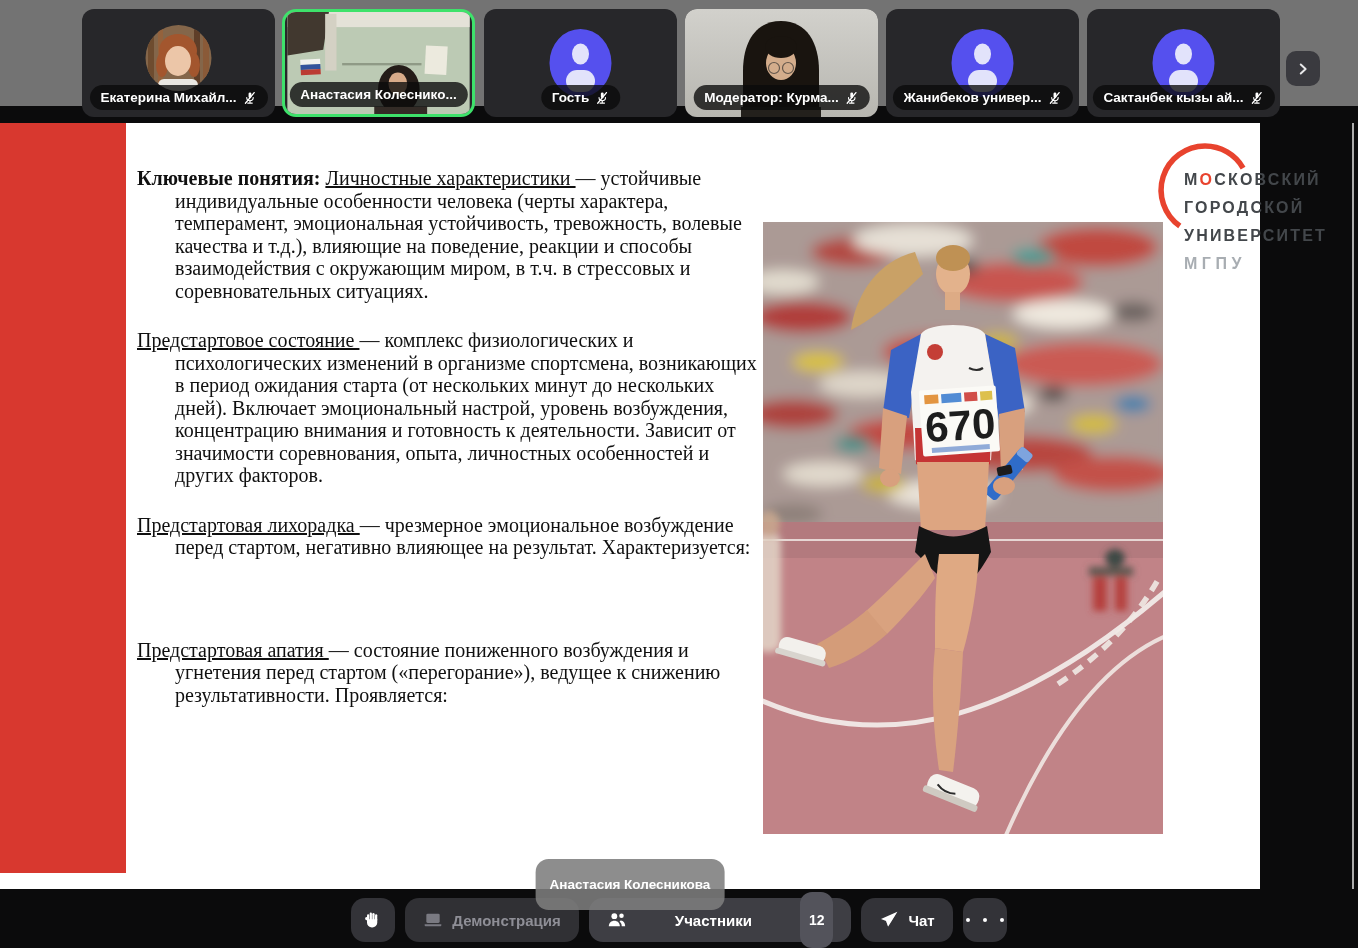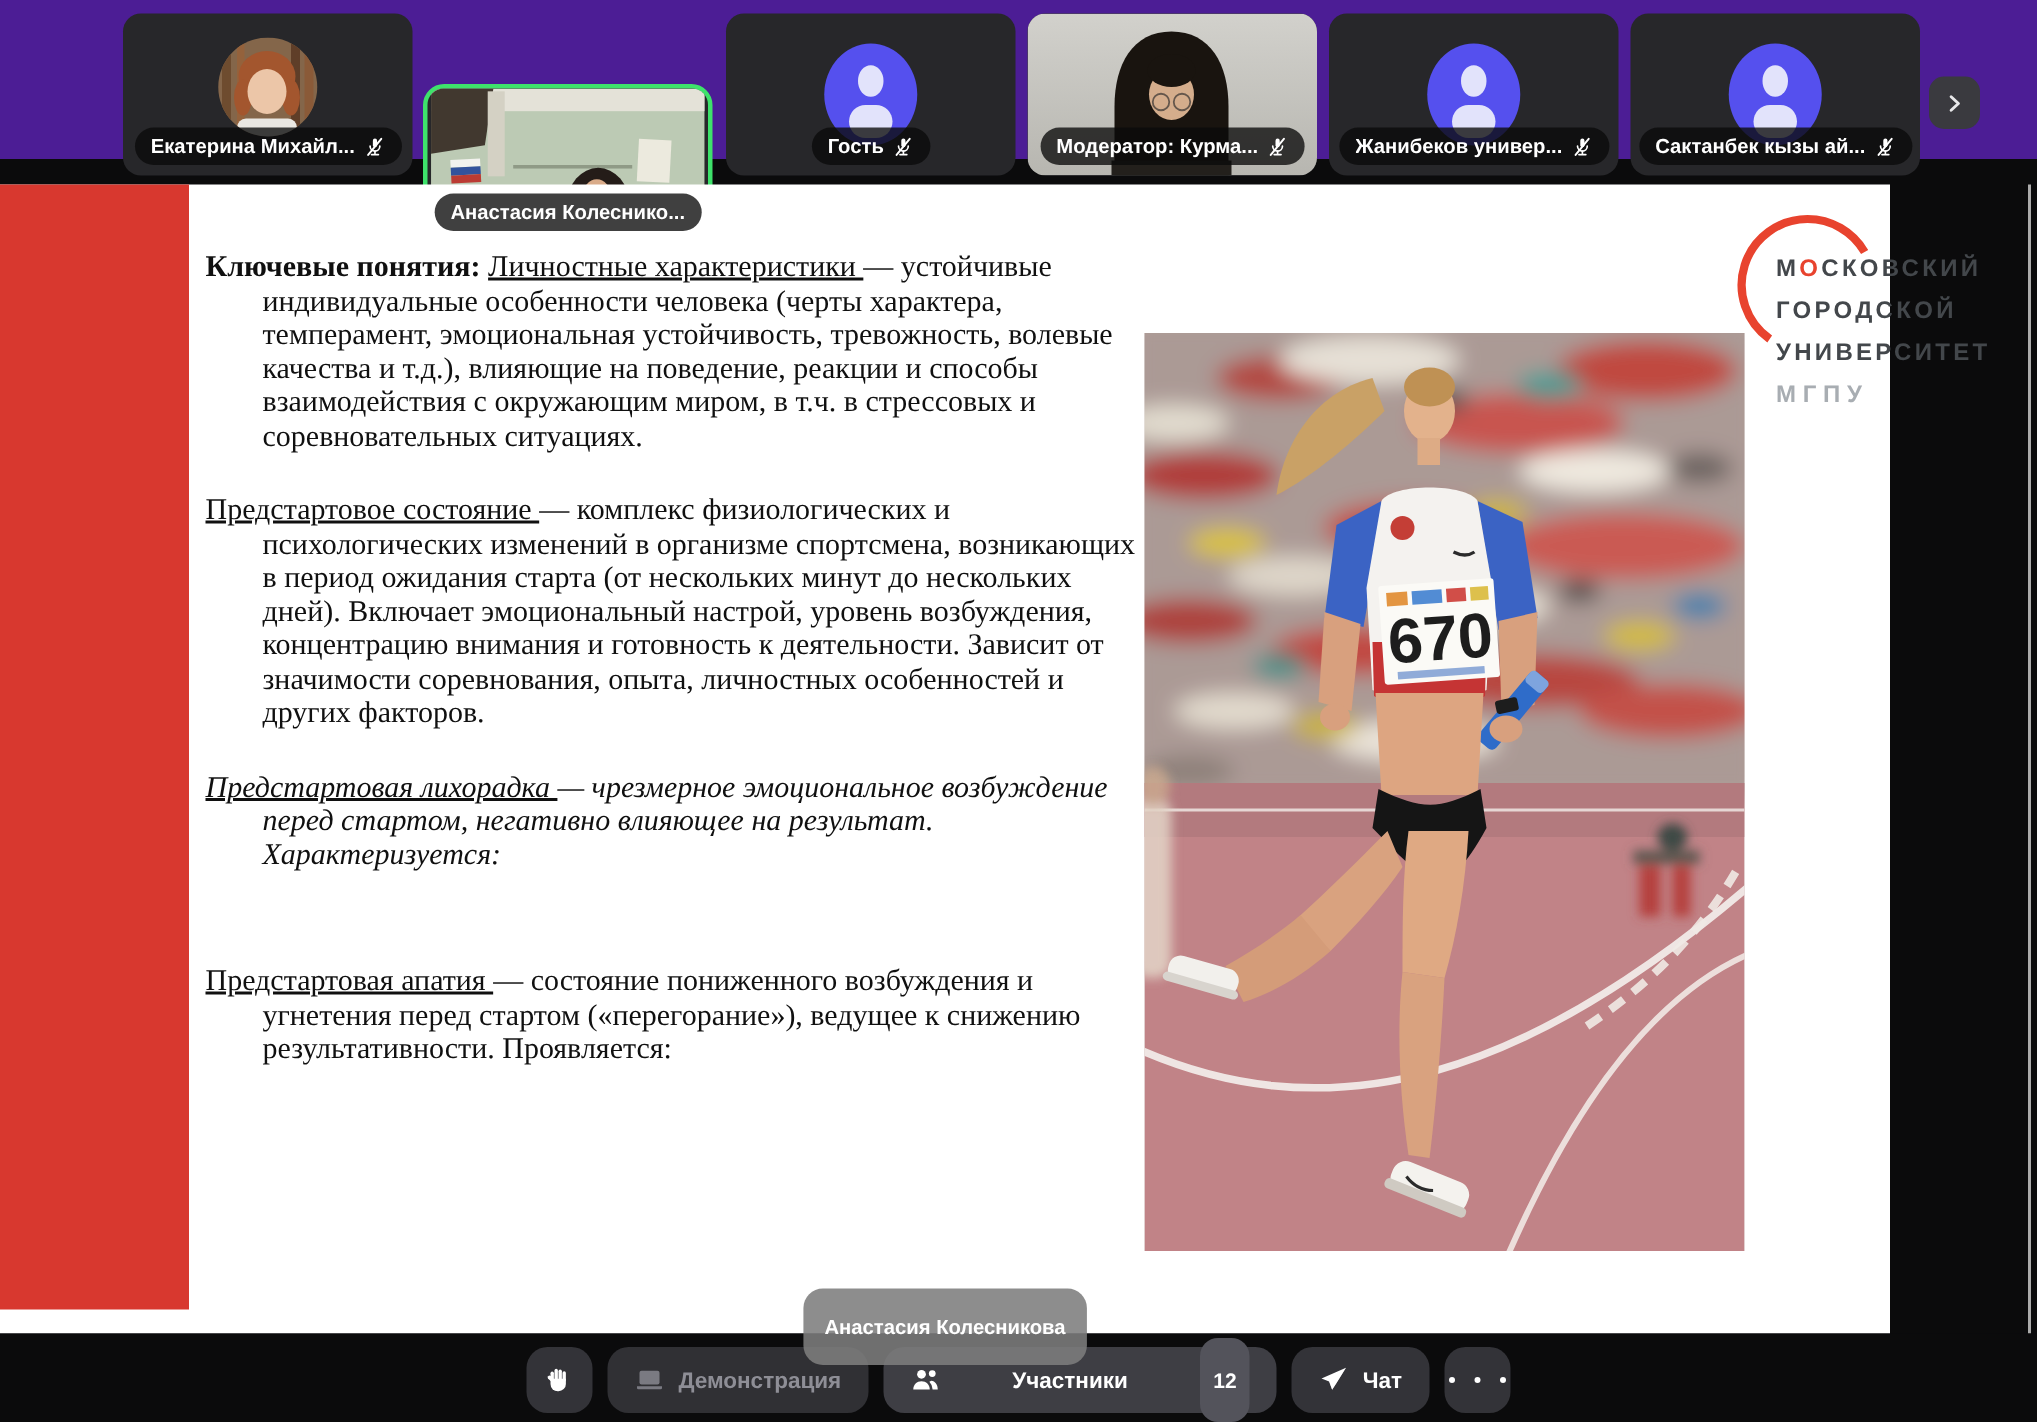--- a/index.html
+++ b/index.html
@@ -1,40 +1,40 @@
 <!DOCTYPE html>
 <html><head>
 <meta charset="utf-8">
 <style>
   html,body{margin:0;padding:0;background:#0b0b0c;}
   .app{position:relative;width:1358px;height:948px;overflow:hidden;background:#0b0b0c;
        font-family:"Liberation Sans",sans-serif;}
   
-  .strip{position:absolute;left:0;top:0;width:1358px;height:106px;background:#4c1d95;}
+  .strip{position:absolute;left:0;top:0;width:1358px;height:106px;background:#737373;}
   .tile{position:absolute;top:9px;width:193px;height:108px;background:#27272a;border-radius:12px;
         overflow:hidden;box-sizing:border-box;}
-  .tile.active{border:3px solid #3ee26b;border-radius:14px;margin-top:47px;}
+  .tile.active{border:3px solid #3ee26b;border-radius:14px;}
   .tile .scene{position:absolute;left:0;top:0;width:100%;height:100%;}
   .pill{position:absolute;bottom:7px;left:50%;transform:translateX(-50%);display:flex;align-items:center;
         gap:6px;background:rgba(10,10,10,.78);color:#fff;font-size:13.5px;font-weight:600;
         padding:5px 11px;border-radius:15px;white-space:nowrap;max-width:178px;z-index:3;}
   .pill .name{overflow:hidden;text-overflow:ellipsis;}
   .mic{width:14px;height:14px;color:#fff;flex:0 0 auto;}
   .chev-btn{position:absolute;left:1286px;top:51px;width:34px;height:35px;border-radius:10px;
         background:#3a3a3f;display:flex;align-items:center;justify-content:center;}
   .chev-btn svg{width:18px;height:18px;color:#e8e8ea;}
   
   .stage{position:absolute;left:0;top:123px;width:1260px;height:766px;background:#ffffff;}
   .red-bar{position:absolute;left:0;top:0;width:126px;height:750px;background:#d8382f;}
   .slide-edge{position:absolute;left:1352px;top:0;width:2px;height:766px;background:#c8c8c8;opacity:.85;}
   .text-col{position:absolute;left:137px;top:44px;width:632px;color:#101010;
         font-family:"Liberation Serif",serif;font-size:20px;line-height:22.5px;}
   .para{margin:0 0 27px 0;padding-left:38px;text-indent:-38px;}
   .para.gap-lg{margin-bottom:57px;}
-  .para.gap-xl{margin-bottom:62px;font-style:italic;}
+  .para.gap-xl{margin-bottom:80px;}
   .para b{font-weight:700;}
   .para .u{text-decoration:underline;}
   
   .logo{position:absolute;left:1155px;top:17px;width:200px;height:130px;}
   .logo .arc{position:absolute;left:0;top:0;width:100px;height:100px;}
   .logo .lines{position:absolute;left:29px;top:26px;font-size:16px;font-weight:700;letter-spacing:2.2px;
         color:#43474b;line-height:28px;white-space:nowrap;}
   .logo .red{color:#e8432e;}
   .logo .mgpu{color:#a8adb2;letter-spacing:4.5px;}
   .photo{position:absolute;left:763px;top:99px;width:400px;height:612px;}

